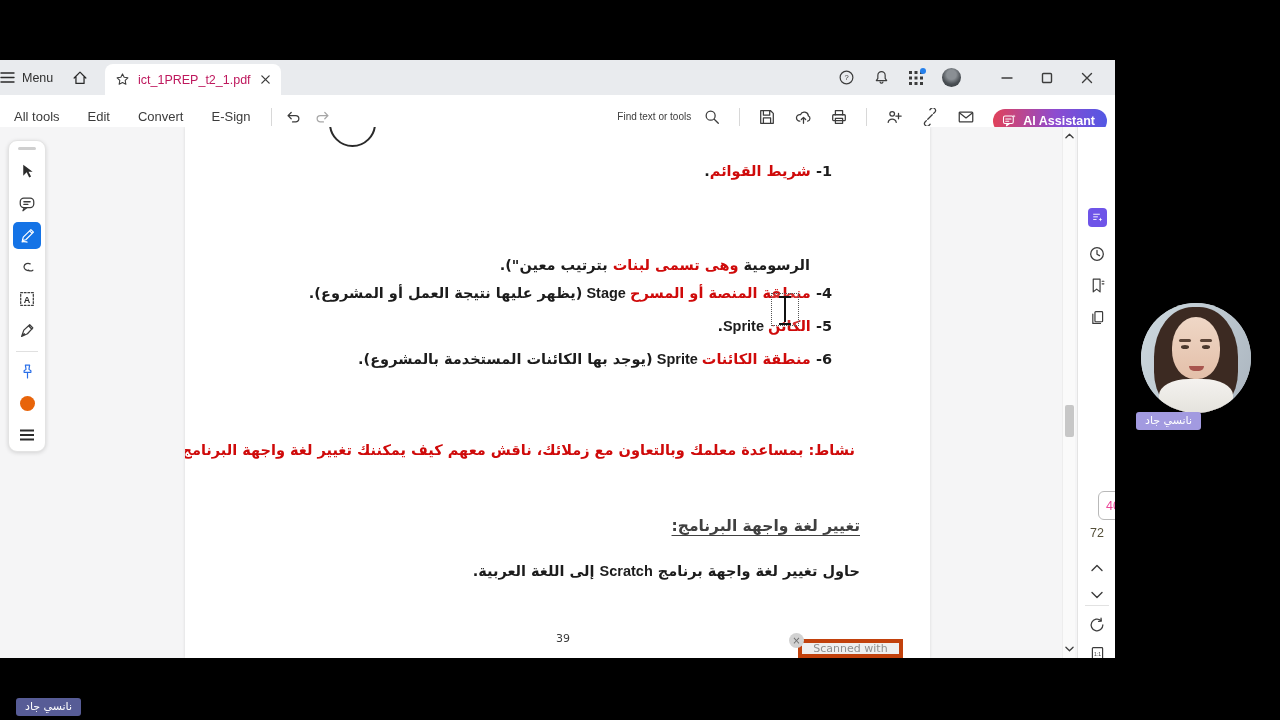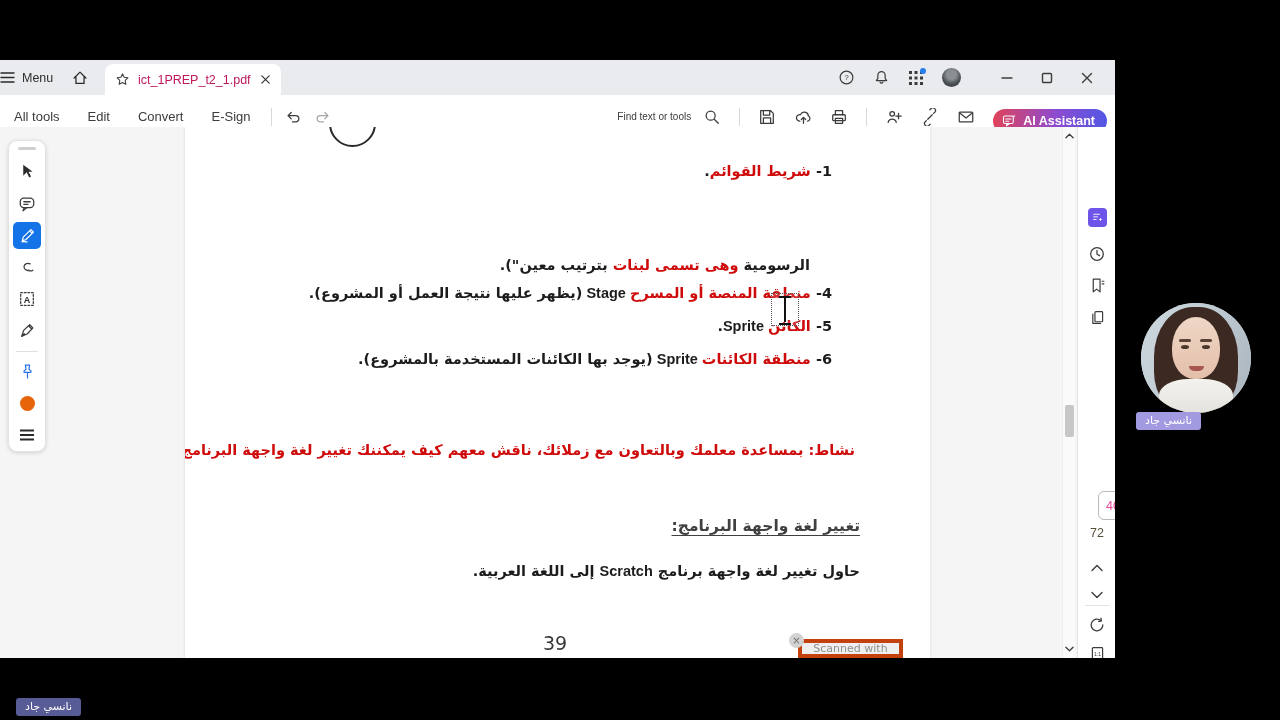--- a/index.html
+++ b/index.html
@@ -47,22 +47,22 @@
           overflow:hidden; box-shadow:0 0 3px rgba(0,0,0,.12); direction:rtl;
           font-family:"DejaVu Sans","Liberation Sans",sans-serif; }
   .dline { position:absolute; right:0; width:100%; padding-right:98px; font-size:14.5px; font-weight:700;
            color:#1c1c1c; white-space:nowrap; }
   .dline .red { color:#cf0a0a; }
   .dline .en { font-family:"Liberation Sans",sans-serif; }
   .justify-line { white-space:normal; padding-left:70px; text-align:justify; text-align-last:justify; }
   .activity { padding-right:75px; color:#cf0a0a; }
   .heading { padding-right:70px; color:#404040; }
   .heading span { text-decoration:underline; text-underline-offset:4px; }
-  .pagenum { position:absolute; left:358px; top:505px; width:40px; 
-             font-size:19px; color:#3a3a3a; font-weight:400; direction:ltr; }
+  .pagenum { position:absolute; left:358px; top:505px; width:40px; text-align:center;
+             font-size:11px; color:#3a3a3a; font-weight:400; direction:ltr; }
   .scanbox { position:absolute; left:613px; top:512px; width:105px; height:19px; background:#efefef;
              border:4px solid #c2410c; display:flex; align-items:center; justify-content:center; direction:ltr; }
   .scanbox span { font-size:11px; color:#8f8f8f; }
   .scan-x { position:absolute; left:604px; top:506px; width:15px; height:15px; border-radius:50%;
             background:#d2d2d2; color:#6d6d6d; font-size:10px; line-height:15px; text-align:center;
             direction:ltr; cursor:pointer; }
   .circ-annot { position:absolute; left:144px; top:-27px; width:47px; height:47px; border:2.5px solid #2a2a2a;
                 border-radius:50%; }
   .text-cursor { position:absolute; left:586px; top:166px; width:28px; height:33px;
                  border:1px dotted #555; background:rgba(255,255,255,.15); }

